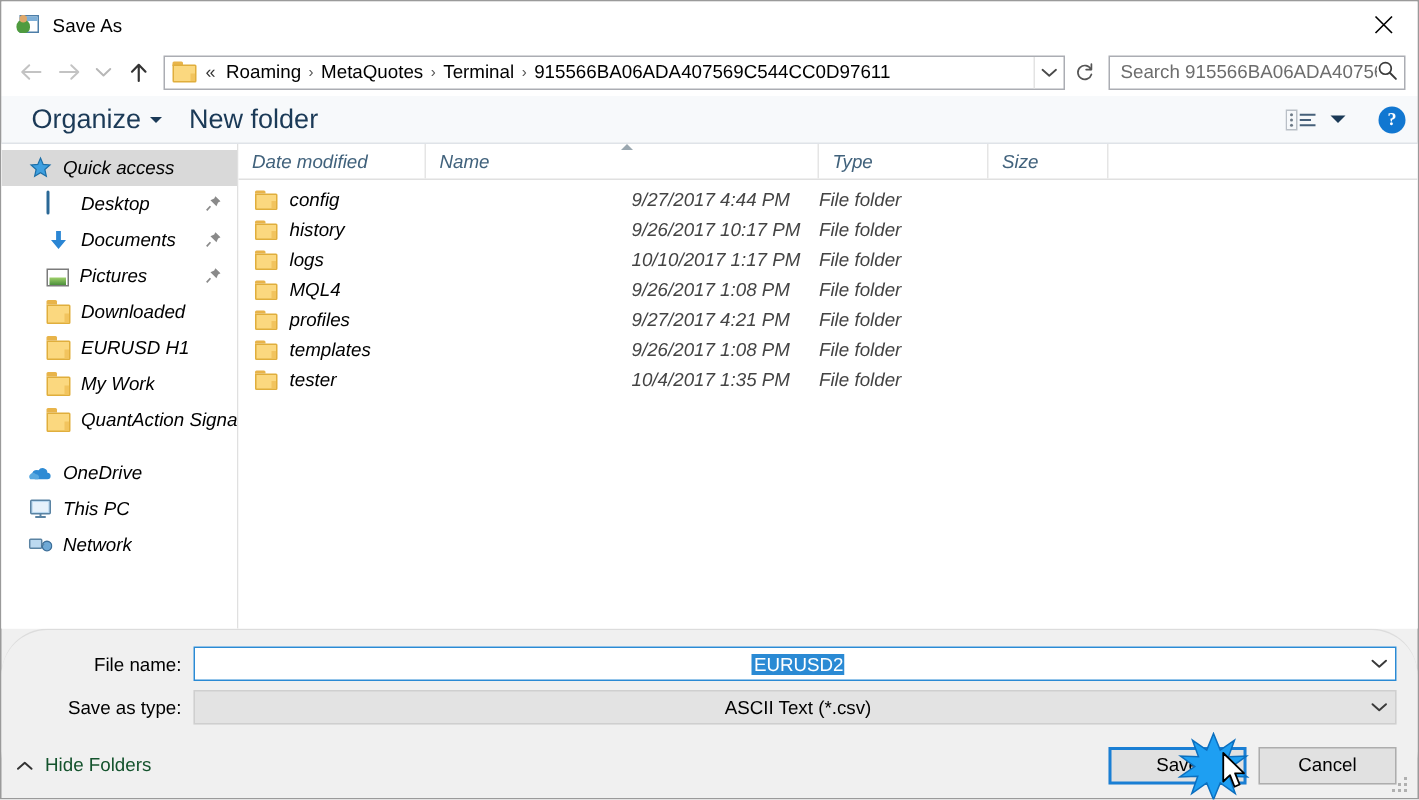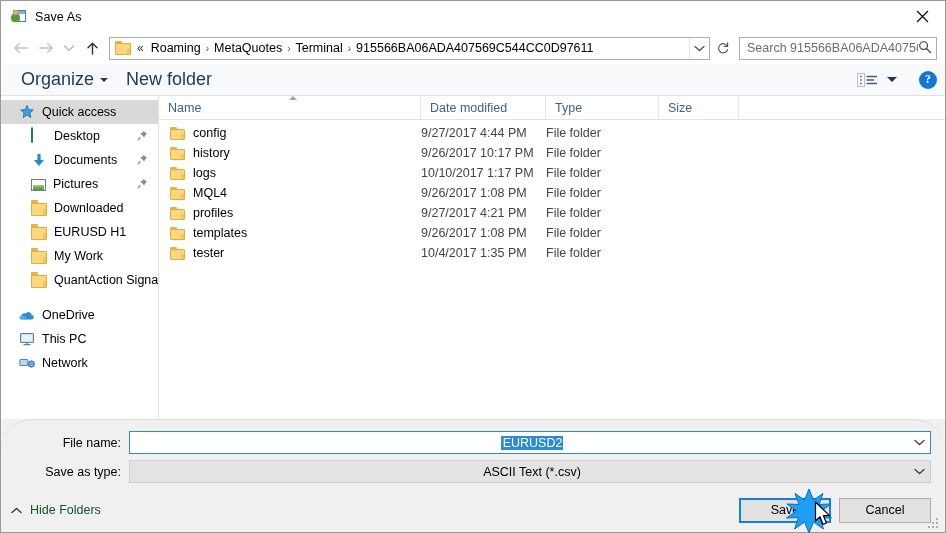--- a/index.html
+++ b/index.html
@@ -214,20 +214,21 @@
     margin-left: 22px;
     font-family: "Liberation Serif", serif;
   }
 
   
   #body {
     flex: 1 1 auto;
     display: flex;
     min-height: 0;
     background: #ffffff;
+    font-style: italic;
   }
   #sidebar {
     width: 158px;
     flex: none;
     border-right: 1px solid #e0e0e0;
     padding-top: 4px;
     background: #ffffff;
     overflow: hidden;
   }
   .nav-item {
@@ -650,26 +651,26 @@
               <circle cx="12.3" cy="9" r="3.2" fill="#6fa9d6" stroke="#3d6f99" stroke-width=".9"></circle>
               <path d="M8.8 7.5 L10.4 8.3" stroke="#5a83a3" stroke-width="1.1"></path>
             </svg>
         </span>
         <span class="nav-label">Network</span>
       </div>
     </div>
 
     <div id="listpane">
       <div id="colheader">
+        <div class="col c-date">
+          <span>Date modified</span>
+        </div>
         <div class="col c-name">
           <span>Name</span>
           <span id="sort-caret"></span>
-        </div>
-        <div class="col c-date">
-          <span>Date modified</span>
         </div>
         <div class="col c-type">
           <span>Type</span>
         </div>
         <div class="col c-size">
           <span>Size</span>
         </div>
         <div class="col c-rest"></div>
       </div>
 

